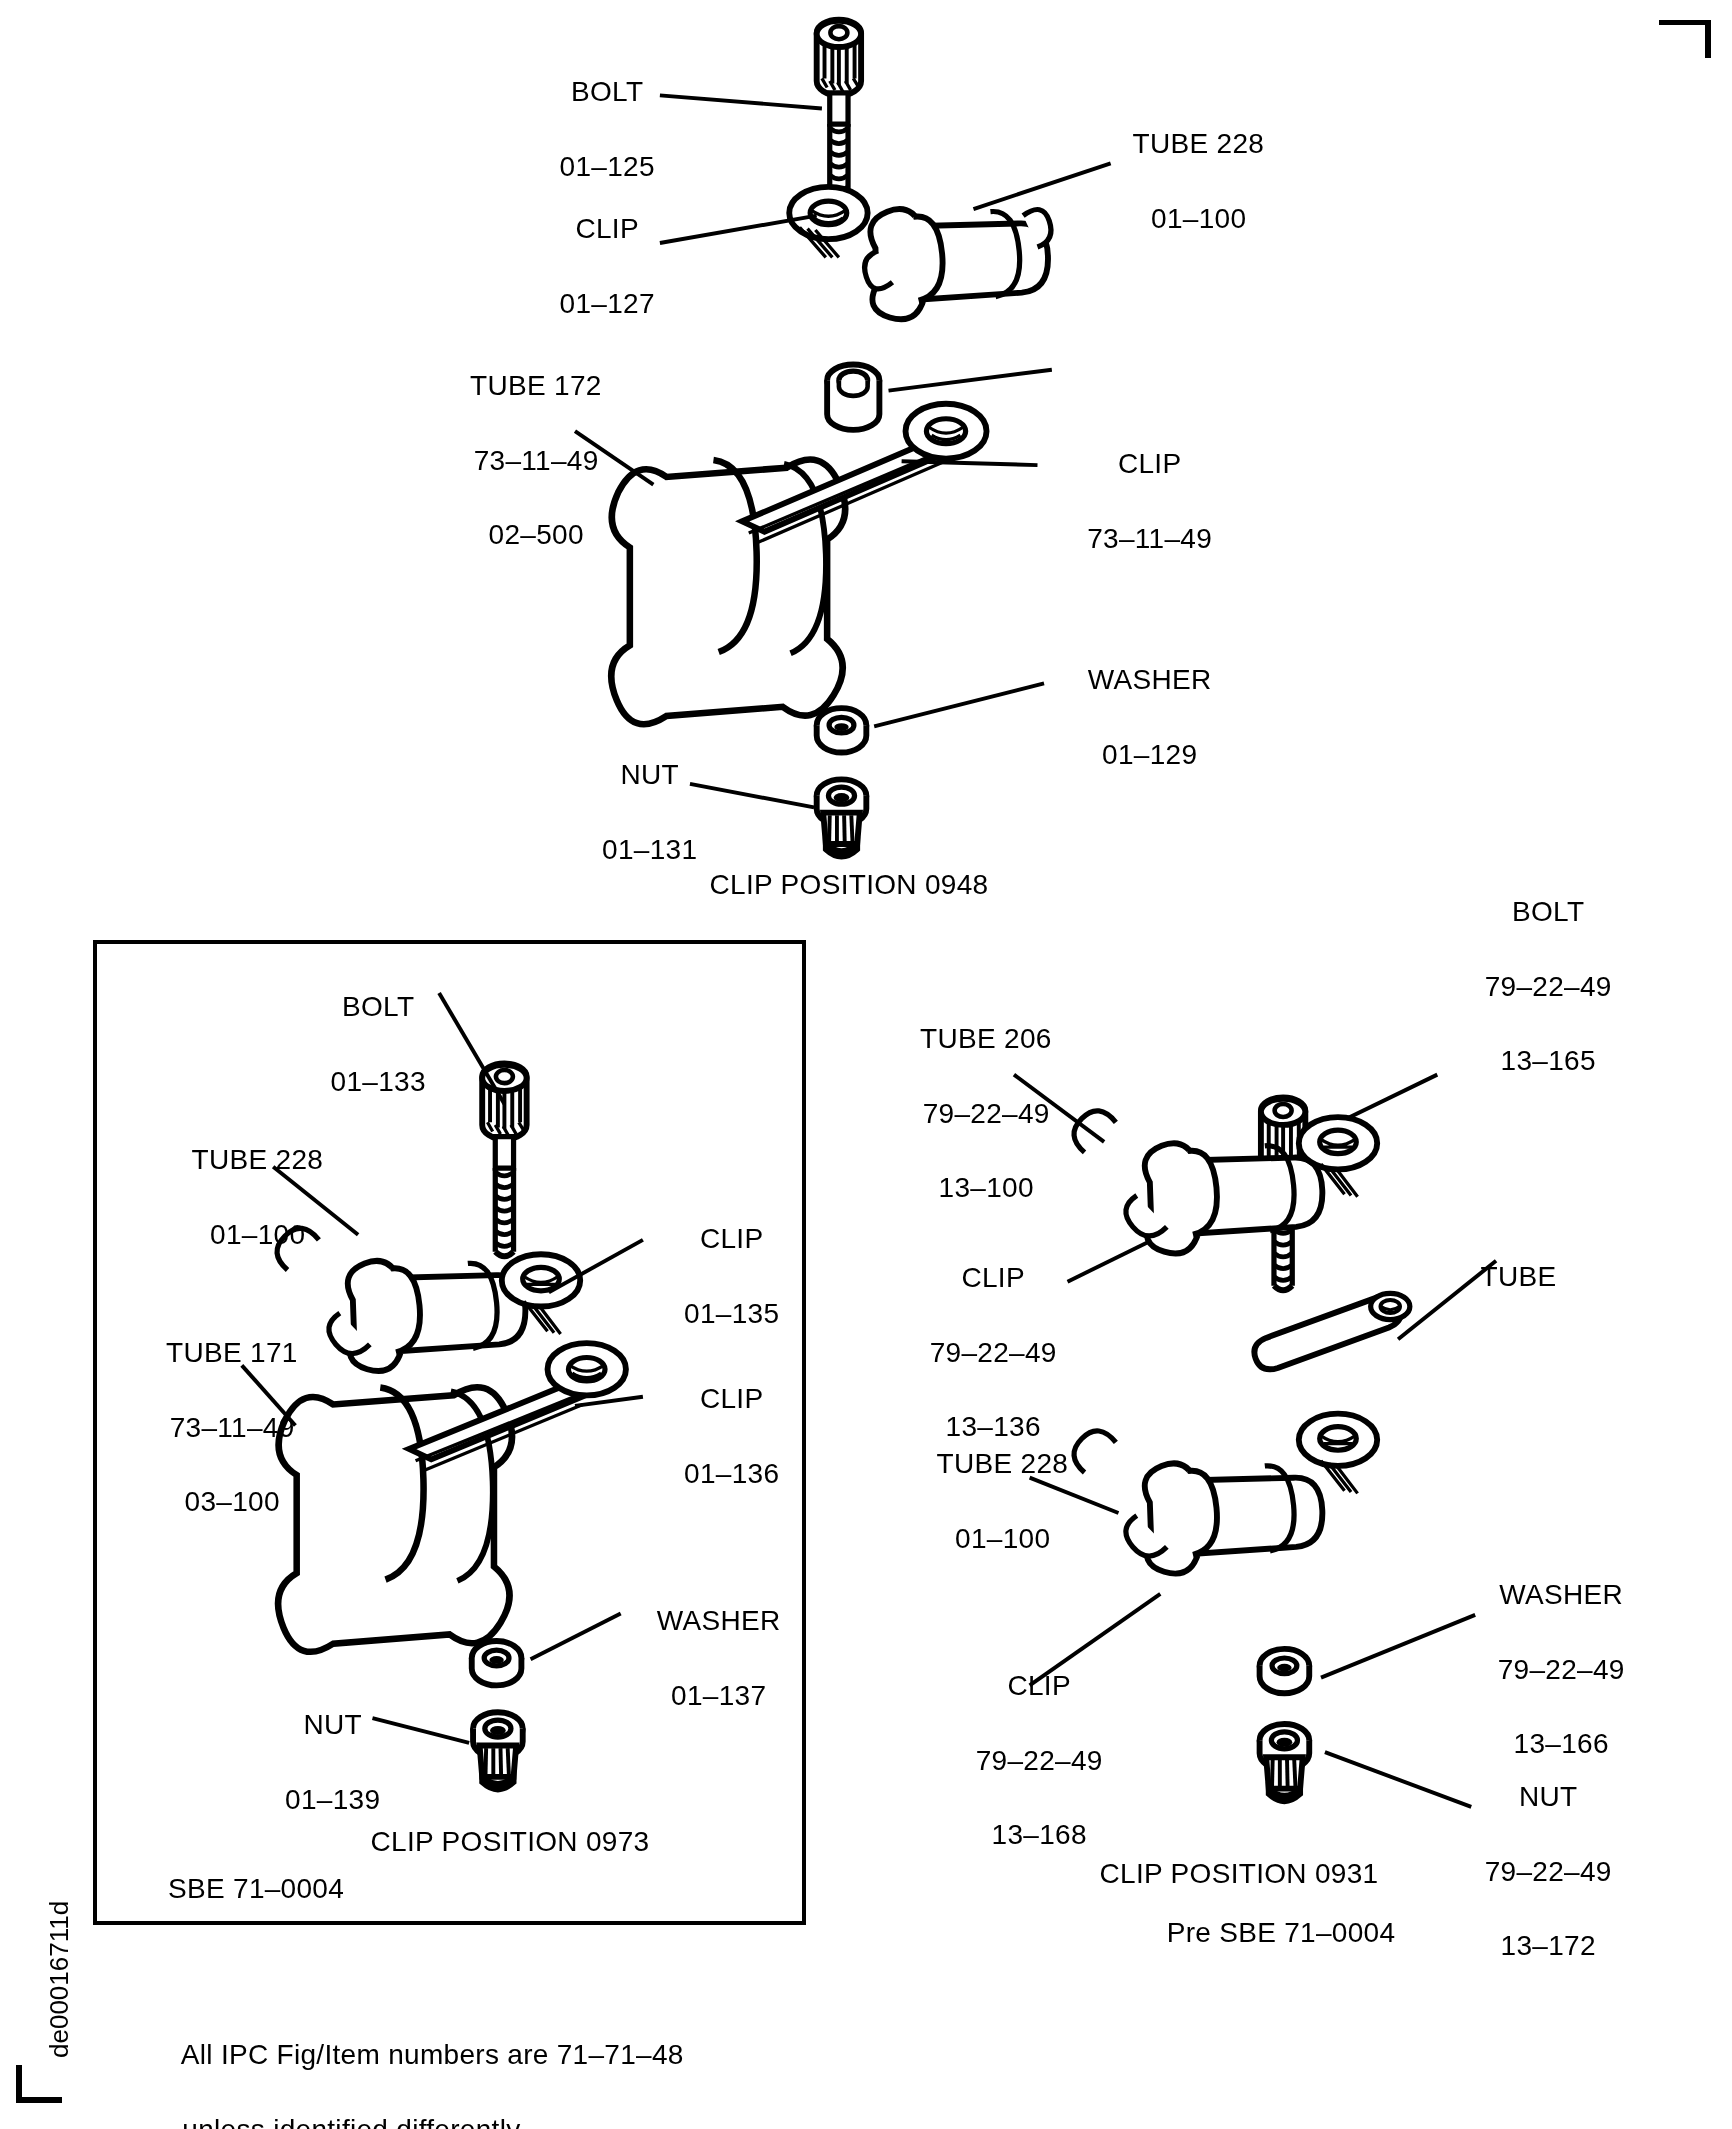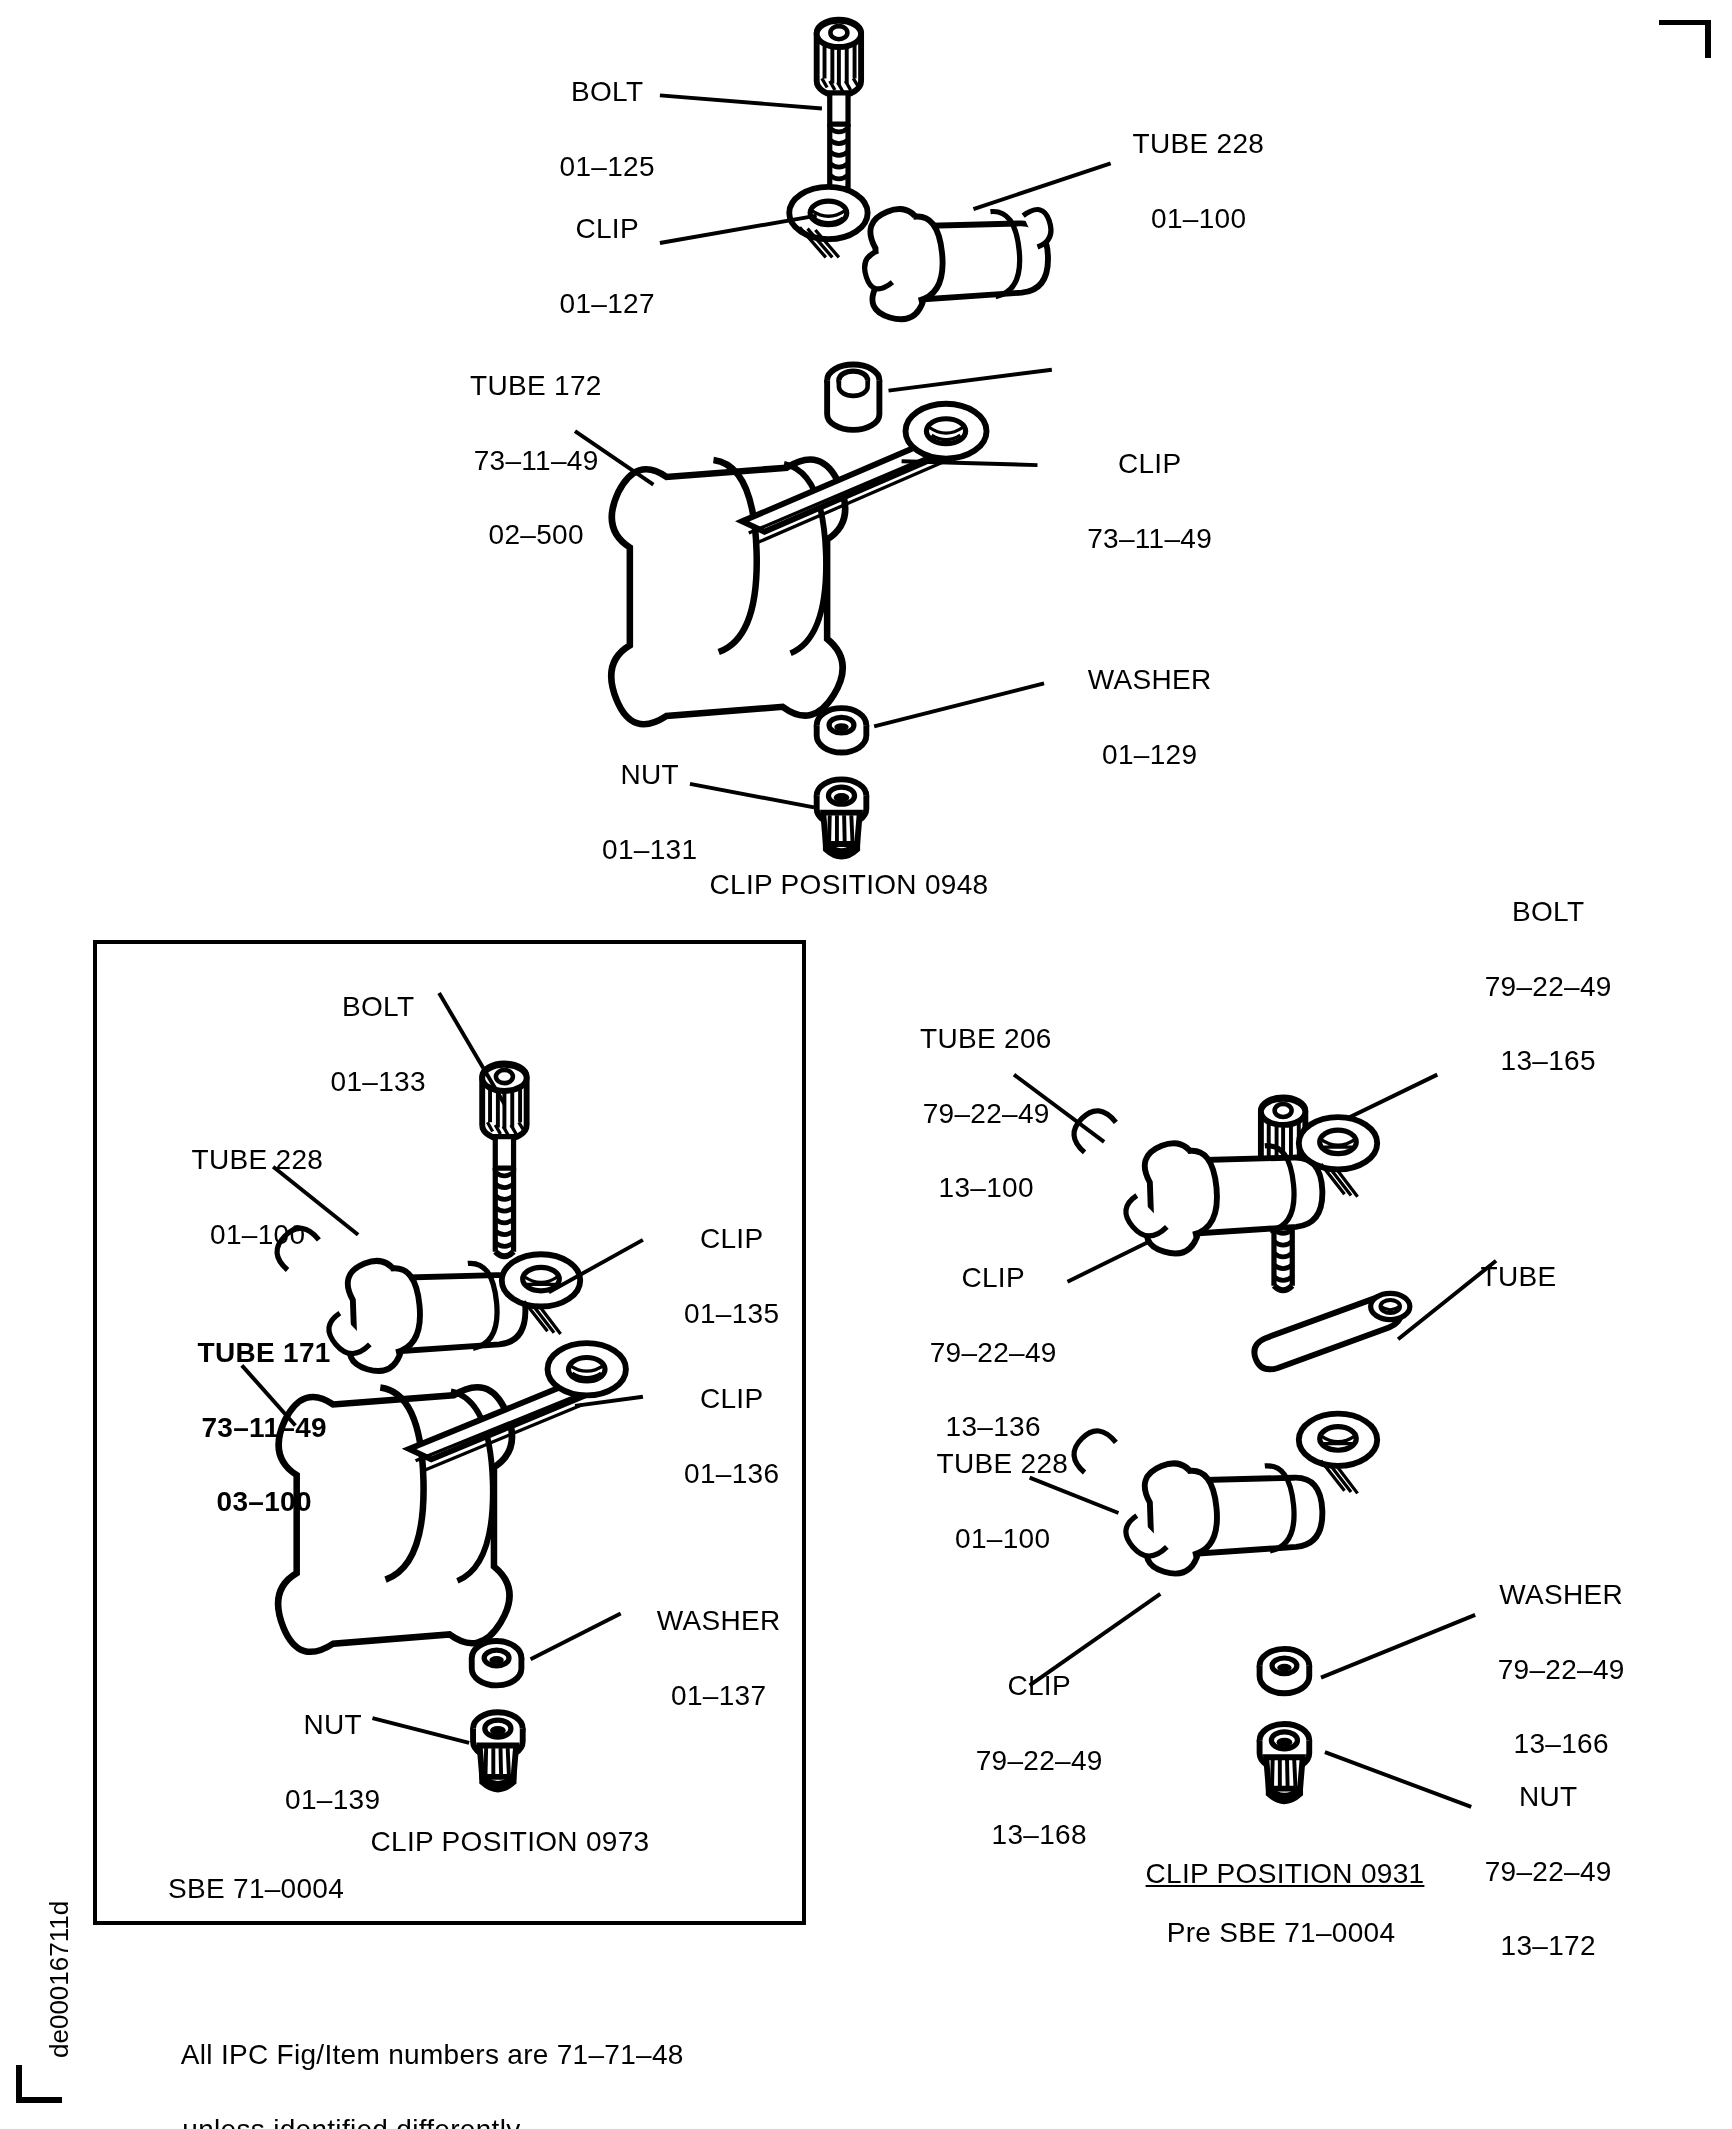--- a/index.html
+++ b/index.html
@@ -320,21 +320,21 @@
   <div class="lbl c" style="left:137px;top:1104px;width:209px;">
     <span>TUBE 228</span><br>
     <span>01–100</span>
   </div>
 
   <div class="lbl c" style="left:634px;top:1183px;width:163px;">
     <span>CLIP</span><br>
     <span>01–135</span>
   </div>
 
-  <div class="lbl c" style="left:140px;top:1297px;width:216px;font-weight:bold;">
+  <div class="lbl c" style="left:108px;top:1297px;width:216px;">
     <span>TUBE 171</span><br>
     <span>73–11–49</span><br>
     <span>03–100</span>
   </div>
 
   <div class="lbl c" style="left:634px;top:1343px;width:163px;">
     <span>CLIP</span><br>
     <span>01–136</span>
   </div>
 
@@ -388,21 +388,21 @@
     <span>79–22–49</span><br>
     <span>13–168</span>
   </div>
 
   <div class="lbl c" style="left:1424px;top:1741px;width:216px;">
     <span>NUT</span><br>
     <span>79–22–49</span><br>
     <span>13–172</span>
   </div>
 
-  <div class="lbl c" style="left:1089px;top:1855px;width:392px;text-decoration:underline;">CLIP POSITION 0931</div>
+  <div class="lbl c" style="left:1043px;top:1855px;width:392px;">CLIP POSITION 0931</div>
   <div class="lbl c" style="left:1085px;top:1914px;width:392px;">Pre SBE 71–0004</div>
 
   <div class="lbl" style="left:150px;top:1999px;width:784px;">
     <span>All IPC Fig/Item numbers are 71–71–48</span><br>
     <span>unless identified differently</span>
   </div>
 
   <div class="vert" style="left:44px;top:2058px;">de00016711d</div>
 
 </div>

